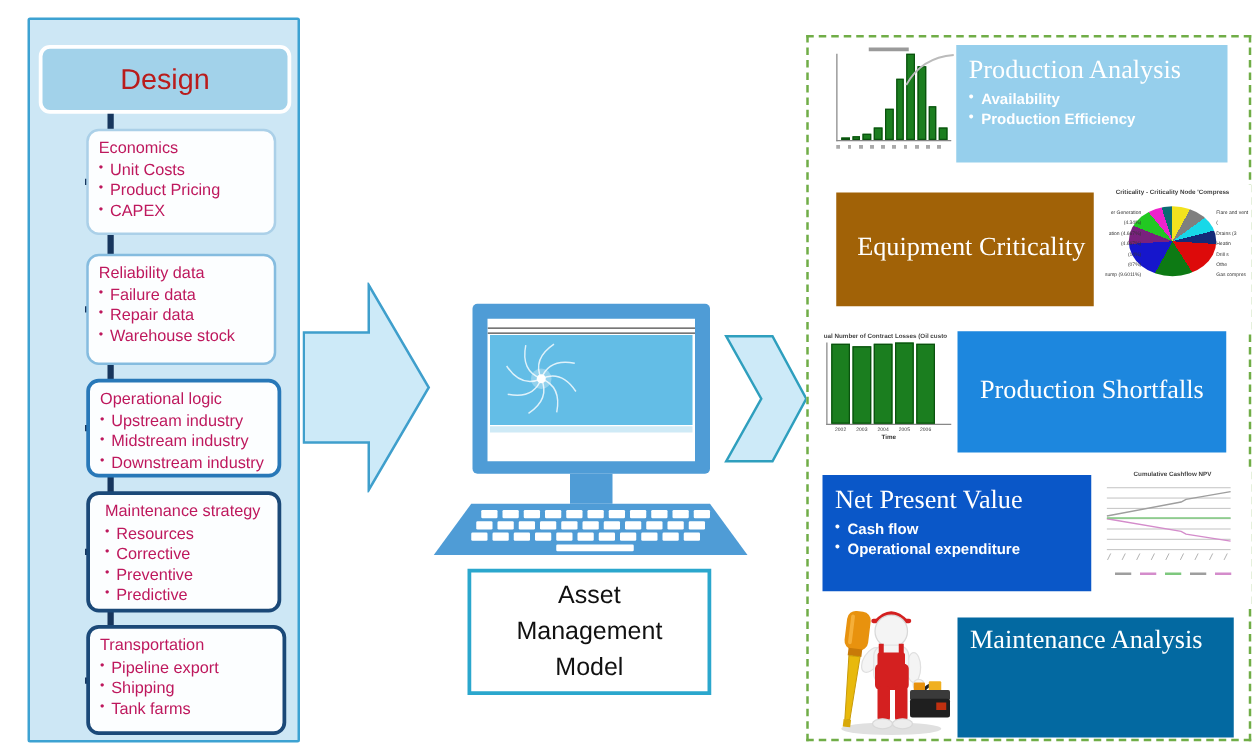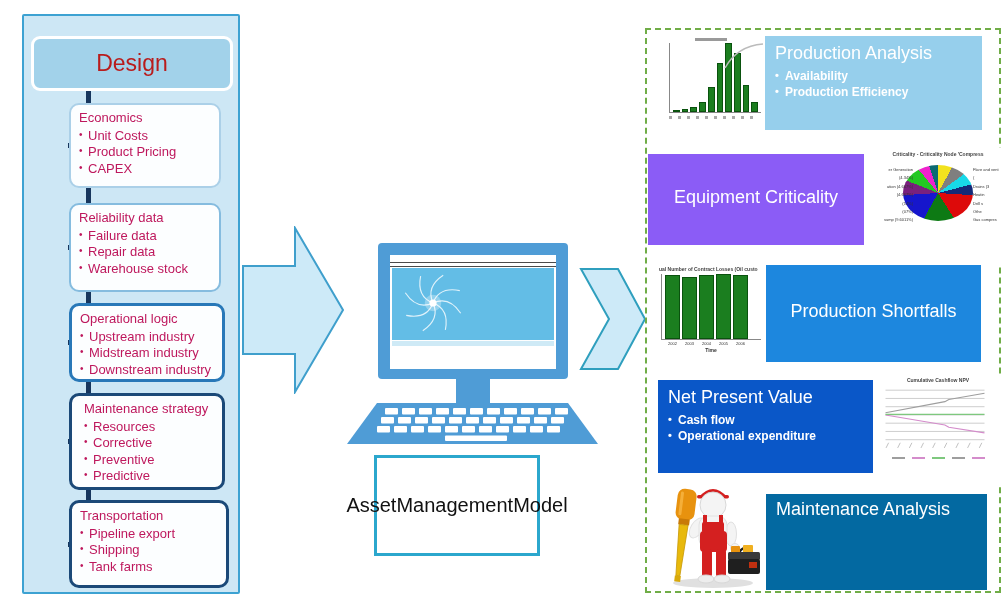--- a/index.html
+++ b/index.html
@@ -36,37 +36,37 @@
   .screen{position:absolute;left:12px;top:12px;right:12px;bottom:10px;background:#fff;overflow:hidden;}
   .s-bar1{height:7px;border-bottom:1px solid #4a4a4a;}
   .s-bar2{height:3px;border-bottom:1px solid #4a4a4a;}
   .s-blue{margin:1px 2px 0 2px;height:72px;background:#63bde6;position:relative;}
   .s-strip{margin:1px 2px 0 2px;height:5px;background:#cfeaf6;}
   .swirl{position:absolute;left:8px;top:2px;width:66px;height:66px;}
   .stand{position:absolute;left:456px;top:379px;width:34px;height:24px;background:#4f9cd6;}
   .keyboard{position:absolute;left:345px;top:401px;}
 
   
-  .amm{position:absolute;left:374px;top:455px;width:166px;height:101px;background:#fff;
-    border:3px solid #2ba7cd;box-sizing:border-box;display:flex;flex-direction:row;
+  .amm{position:absolute;left:374px;top:455px;width:195px;height:101px;background:#fff;
+    border:3px solid #2ba7cd;box-sizing:border-box;display:flex;flex-direction:column;
     align-items:center;justify-content:center;font-size:20px;color:#111;line-height:1.45;}
 
   
   .chevron{position:absolute;left:578px;top:266px;}
 
   
   .right-panel{position:absolute;left:645px;top:28px;width:356px;height:565px;
     border:2px dashed #70ad47;background:#fff;box-sizing:border-box;}
   .obox{position:absolute;color:#fff;box-sizing:border-box;}
-  .ot{font-size:18px;line-height:1.2;margin:0 0 3px 0;font-weight:400;}
+  .ot{font-size:21px;line-height:1.2;margin:0 0 3px 0;font-weight:400;font-family:Liberation Serif, serif;}
   .obullets{list-style:none;margin:2px 0 0 0;padding:0;}
   .obullets li{font-size:12px;font-weight:bold;line-height:1.35;padding-left:10px;position:relative;}
   .obullets li::before{content:"•";position:absolute;left:0;top:0;font-size:11px;}
   .pa{left:118px;top:6px;width:217px;height:94px;background:#96cfec;padding:7px 10px;}
-  .ec{left:1px;top:124px;width:216px;height:91px;background:#8b5cf6;
+  .ec{left:22px;top:124px;width:216px;height:91px;background:#a16207;
       display:flex;align-items:center;justify-content:center;}
   .ps{left:119px;top:235px;width:215px;height:97px;background:#1d87de;
       display:flex;align-items:center;justify-content:center;}
   .npv{left:11px;top:350px;width:215px;height:93px;background:#0a57c8;padding:7px 10px;}
   .ma{left:119px;top:464px;width:221px;height:96px;background:#0369a1;padding:5px 10px;}
 
   
   .thumb{position:absolute;background:#fff;}
   .th-hist{left:8px;top:4px;width:112px;height:100px;}
   .title-smudge{width:32px;height:3px;background:#9a9a9a;margin:4px auto 2px auto;}

